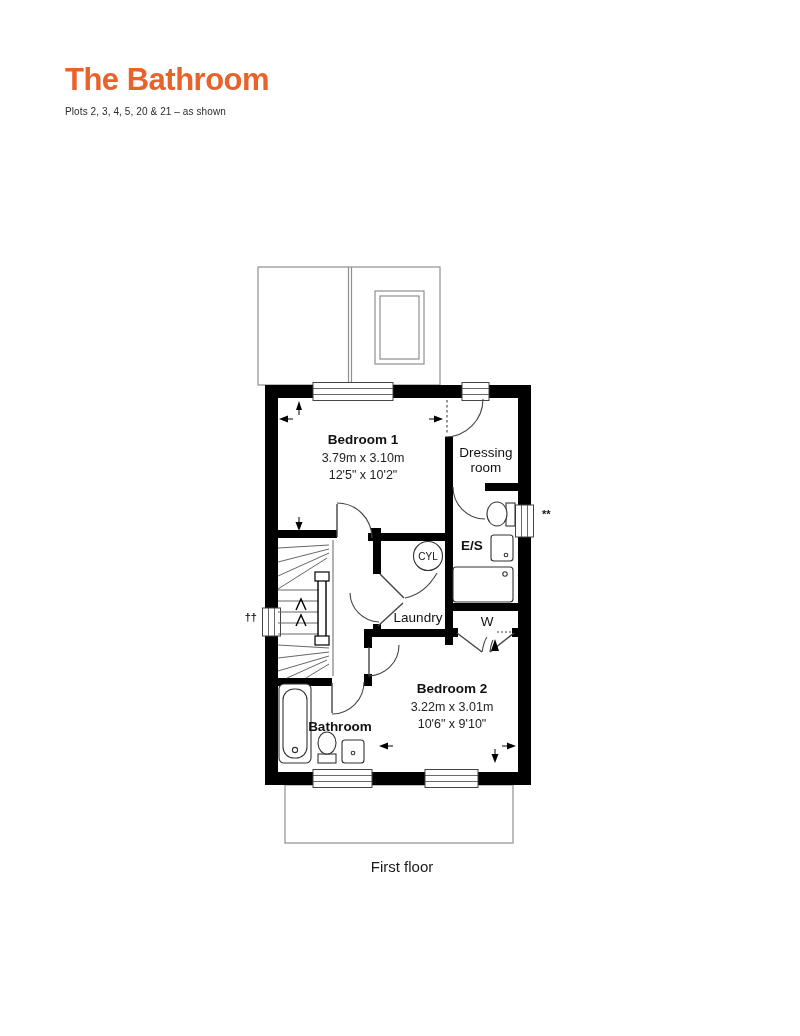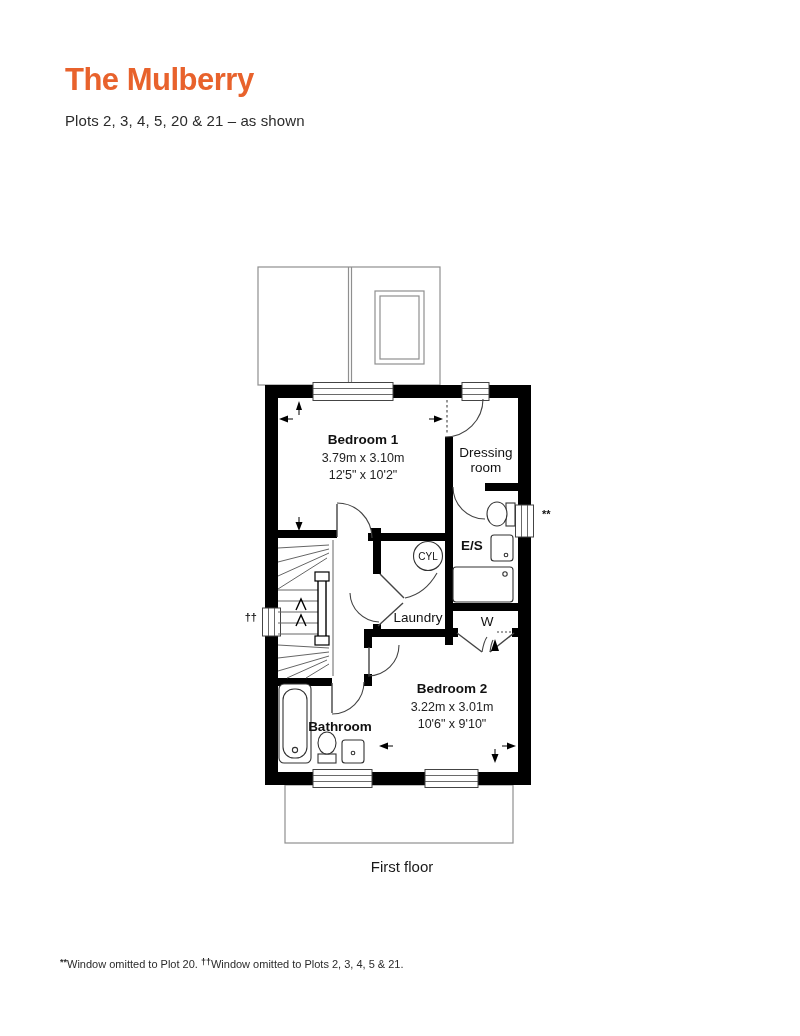--- a/index.html
+++ b/index.html
@@ -1,20 +1,20 @@
 <!DOCTYPE html>
 <html><head>
 <meta charset="utf-8">
 <style>
   html,body{margin:0;padding:0;background:#fff;}
   #page{position:relative;width:800px;height:1036px;background:#ffffff;overflow:hidden;
         font-family:"Liberation Sans",sans-serif;}
   #header{position:absolute;left:65px;top:62px;}
   #title{font-size:31px;font-weight:bold;letter-spacing:-0.5px;color:#E8622C;margin:0;}
-  .plotline{font-size:15px;color:#2b2b2b;margin-top:14px;letter-spacing:0.1px;}
+  .plotline{font-size:10px;color:#2b2b2b;margin-top:8px;letter-spacing:0.1px;}
   #plan-svg{position:absolute;left:0;top:0;}
   .wall{fill:#000;}
   .iwall{fill:#000;}
   .roof{stroke:#8f8f8f;stroke-width:1.2;fill:none;}
   .fixture{stroke:#333;stroke-width:1.1;fill:#fff;}
   .door{stroke:#444;stroke-width:1.1;fill:none;}
   .leaf{stroke:#444;stroke-width:1.4;fill:none;}
   .stair{stroke:#666;stroke-width:1;fill:none;}
   .winframe{fill:#fff;stroke:#444;stroke-width:1;}
   .winline{stroke:#444;stroke-width:0.8;}
@@ -28,21 +28,21 @@
   .caption{font-size:15px;fill:#1a1a1a;text-anchor:middle;}
   #footnote{position:absolute;left:60px;top:957px;font-size:11px;color:#2b2b2b;}
   #footnote .fmark{font-size:9px;vertical-align:3px;font-weight:bold;}
 </style>
 </head>
 <body>
 
 <div id="page">
 
   <div id="header">
-    <div id="title">The Mulberry</div>
+    <div id="title">The Bathroom</div>
     <div class="plotline">Plots 2, 3, 4, 5, 20 &amp; 21 – as shown</div>
   </div>
 
   <svg id="plan-svg" width="800" height="1036" viewBox="0 0 800 1036">
 
     <g>
       <rect class="roof" x="258" y="267" width="182" height="118"></rect>
       <line class="roof" x1="348.5" y1="267" x2="348.5" y2="385"></line>
       <line class="roof" x1="351.5" y1="267" x2="351.5" y2="385"></line>
       <g>
@@ -246,17 +246,14 @@
       <text class="room-dim" x="452" y="728">10'6" x 9'10"</text>
     </g>
     <text class="room-name" x="340" y="731">Bathroom</text>
 
     <text class="marker" x="542" y="518">**</text>
     <text class="marker" x="257" y="621" text-anchor="end">††</text>
 
     <text class="caption" x="402" y="872">First floor</text>
   </svg>
 
-  <div id="footnote">
-    <span class="fmark">**</span><span>Window omitted to Plot 20. </span><span class="fmark">††</span><span>Window omitted to Plots 2, 3, 4, 5 &amp; 21.</span>
-  </div>
 
 </div>
 
 </body></html>

